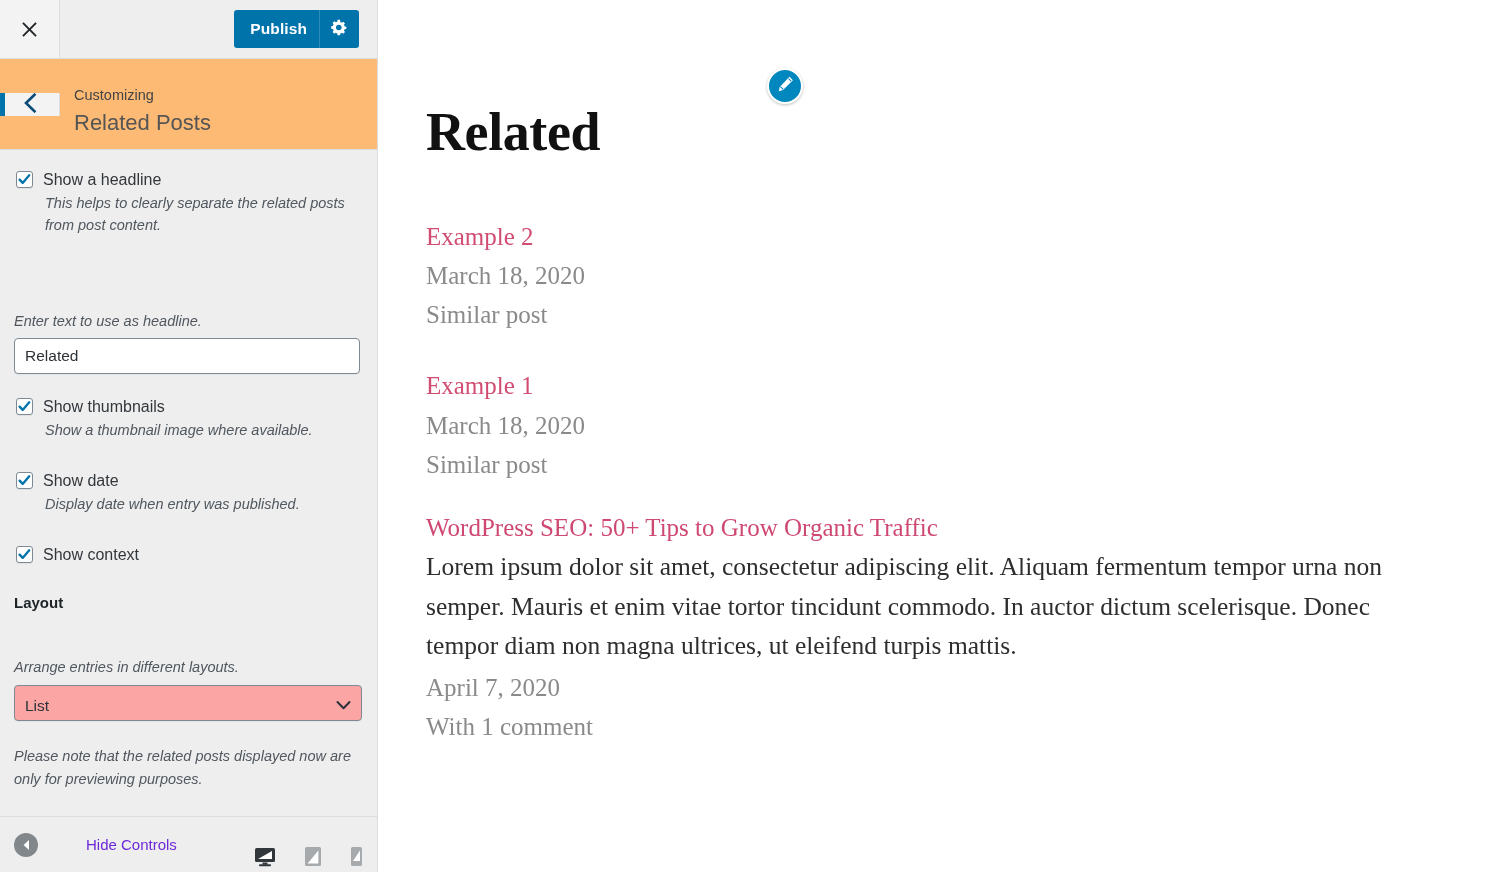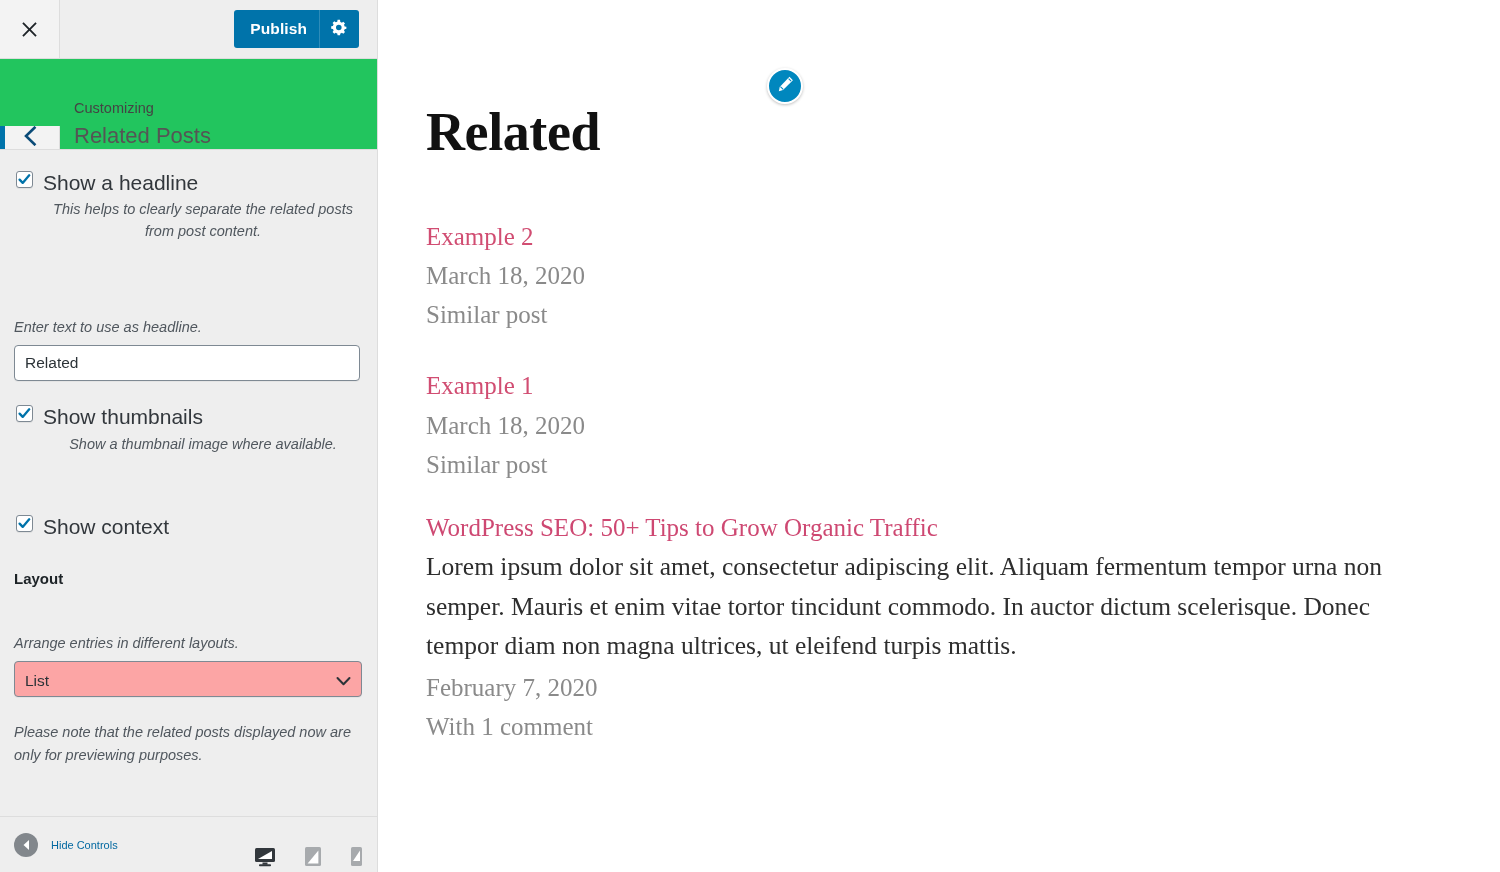--- a/index.html
+++ b/index.html
@@ -59,23 +59,23 @@
   .publish-gear {
     width: 40px; height: 38px;
     display: flex; align-items: center; justify-content: center;
     border-left: 1px solid rgba(255,255,255,0.18);
     margin-left: 12px;
     cursor: pointer;
   }
 
   
   .panel-title-row {
-    display: flex; align-items: flex-end;
+    display: flex; align-items: center;
     height: 91px; flex: 0 0 91px;
-    background: #22c55e;
+    background: #fdba74;
     border-bottom: 1px solid #dddddd;
     position: relative;
   }
   .back-btn {
     width: 60px; flex: 0 0 60px;
     background: #f3f3f3;
     border: none;
     border-right: 1px solid #dddddd;
     display: flex; align-items: center; justify-content: center;
     cursor: pointer; padding: 0;
@@ -113,31 +113,30 @@
     width: 17px; height: 17px; flex: 0 0 17px;
     background: #ffffff;
     border: 1px solid #7e8993;
     border-radius: 3px;
     margin: 2px 10px 0 2px;
     display: flex; align-items: center; justify-content: center;
     cursor: pointer;
     box-shadow: 0 1px 0 rgba(0,0,0,0.06);
   }
   .cb-label {
-    font-size: 21px; color: #32373c;
+    font-size: 16px; color: #32373c;
     line-height: 1.35;
     cursor: pointer;
   }
   .cb-desc {
     font-size: 14.5px; color: #50575e;
     font-style: italic;
     line-height: 1.52;
     margin: 1px 0 0 31px;
     max-width: 330px;
-    text-align: center;
   }
   .sp-28 { height: 29px; }
   .sp-22 { height: 22px; }
 
   .field-label {
     font-size: 14.5px; color: #50575e;
     font-style: italic; line-height: 1.5;
     margin-bottom: 6px;
     margin-top: 46px;
   }
@@ -192,21 +191,21 @@
   .collapse-btn {
     display: flex; align-items: center;
     background: none; border: none; padding: 0; cursor: pointer;
   }
   .collapse-circle {
     width: 24px; height: 24px; border-radius: 50%;
     background: #82878c;
     display: flex; align-items: center; justify-content: center;
     margin-right: 13px;
   }
-  .collapse-label { font-size: 11px; color: #0369a1; }
+  .collapse-label { font-size: 15px; color: #6d28d9; margin-left: 35px; }
   .devices {
     position: absolute; right: 14px; bottom: 2px;
     display: flex; align-items: flex-end; gap: 28px;
   }
   .dev-btn {
     background: none; border: none; padding: 0; cursor: pointer;
     display: flex; align-items: flex-end; justify-content: center;
   }
 
   
@@ -335,20 +334,31 @@
               <path d="M1.6 6.6 L4.7 9.9 L11.2 2.3" fill="none" stroke="#0073aa" stroke-width="2.3" stroke-linecap="round" stroke-linejoin="round"></path>
             </svg>
           </span>
           <span class="cb-label">Show thumbnails</span>
         </div>
         <div class="cb-desc">Show a thumbnail image where available.</div>
       </div>
 
       <div class="sp-28"></div>
 
+      <div class="ctrl">
+        <div class="cb-row">
+          <span class="cb">
+            <svg width="13" height="13" viewBox="0 0 13 13" aria-hidden="true">
+              <path d="M1.6 6.6 L4.7 9.9 L11.2 2.3" fill="none" stroke="#0073aa" stroke-width="2.3" stroke-linecap="round" stroke-linejoin="round"></path>
+            </svg>
+          </span>
+          <span class="cb-label">Show date</span>
+        </div>
+        <div class="cb-desc">Display date when entry was published.</div>
+      </div>
 
       <div class="sp-28"></div>
 
       <div class="ctrl">
         <div class="cb-row">
           <span class="cb">
             <svg width="13" height="13" viewBox="0 0 13 13" aria-hidden="true">
               <path d="M1.6 6.6 L4.7 9.9 L11.2 2.3" fill="none" stroke="#0073aa" stroke-width="2.3" stroke-linecap="round" stroke-linejoin="round"></path>
             </svg>
           </span>
@@ -442,21 +452,21 @@
 
         <div class="rel-item">
           <a class="rel-title" href="#">Example 1</a>
           <div class="rel-meta">March 18, 2020</div>
           <div class="rel-meta">Similar post</div>
         </div>
 
         <div class="rel-item">
           <a class="rel-title wide" href="#">WordPress SEO: 50+ Tips to Grow Organic Traffic</a>
           <div class="rel-excerpt">Lorem ipsum dolor sit amet, consectetur adipiscing elit. Aliquam fermentum tempor urna non semper. Mauris et enim vitae tortor tincidunt commodo. In auctor dictum scelerisque. Donec tempor diam non magna ultrices, ut eleifend turpis mattis.</div>
-          <div class="rel-meta">February 7, 2020</div>
+          <div class="rel-meta">April 7, 2020</div>
           <div class="rel-meta">With 1 comment</div>
         </div>
 
       </div>
     </div>
 
   </div>
 
 </div>
 

